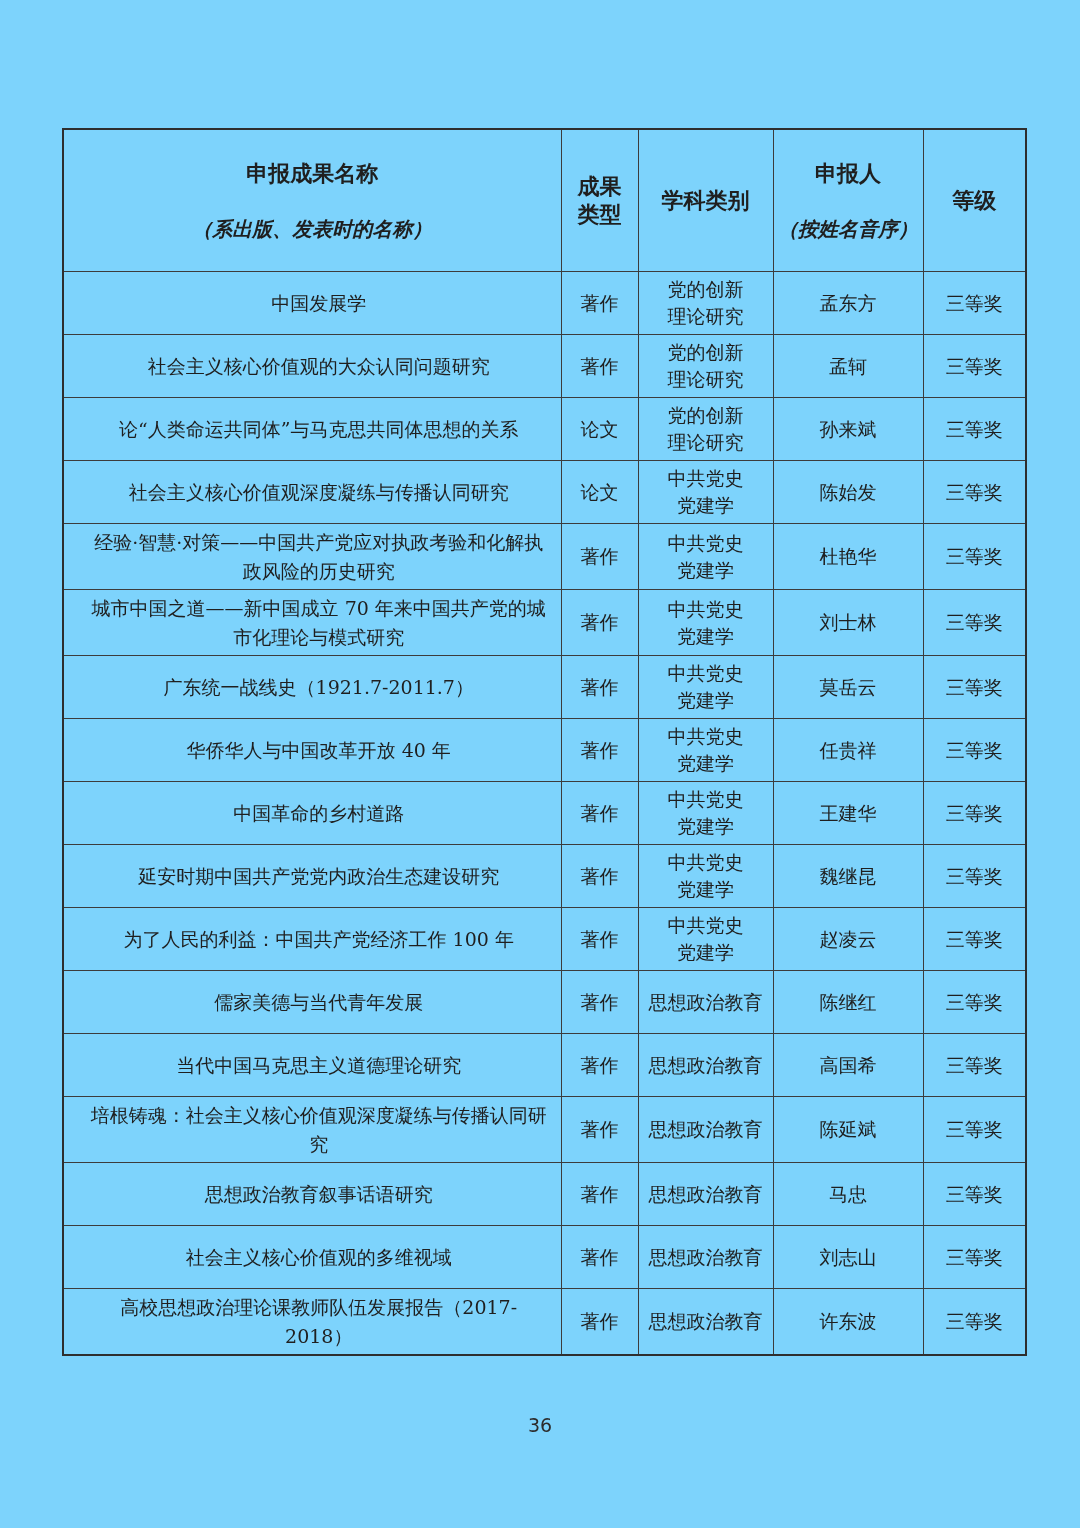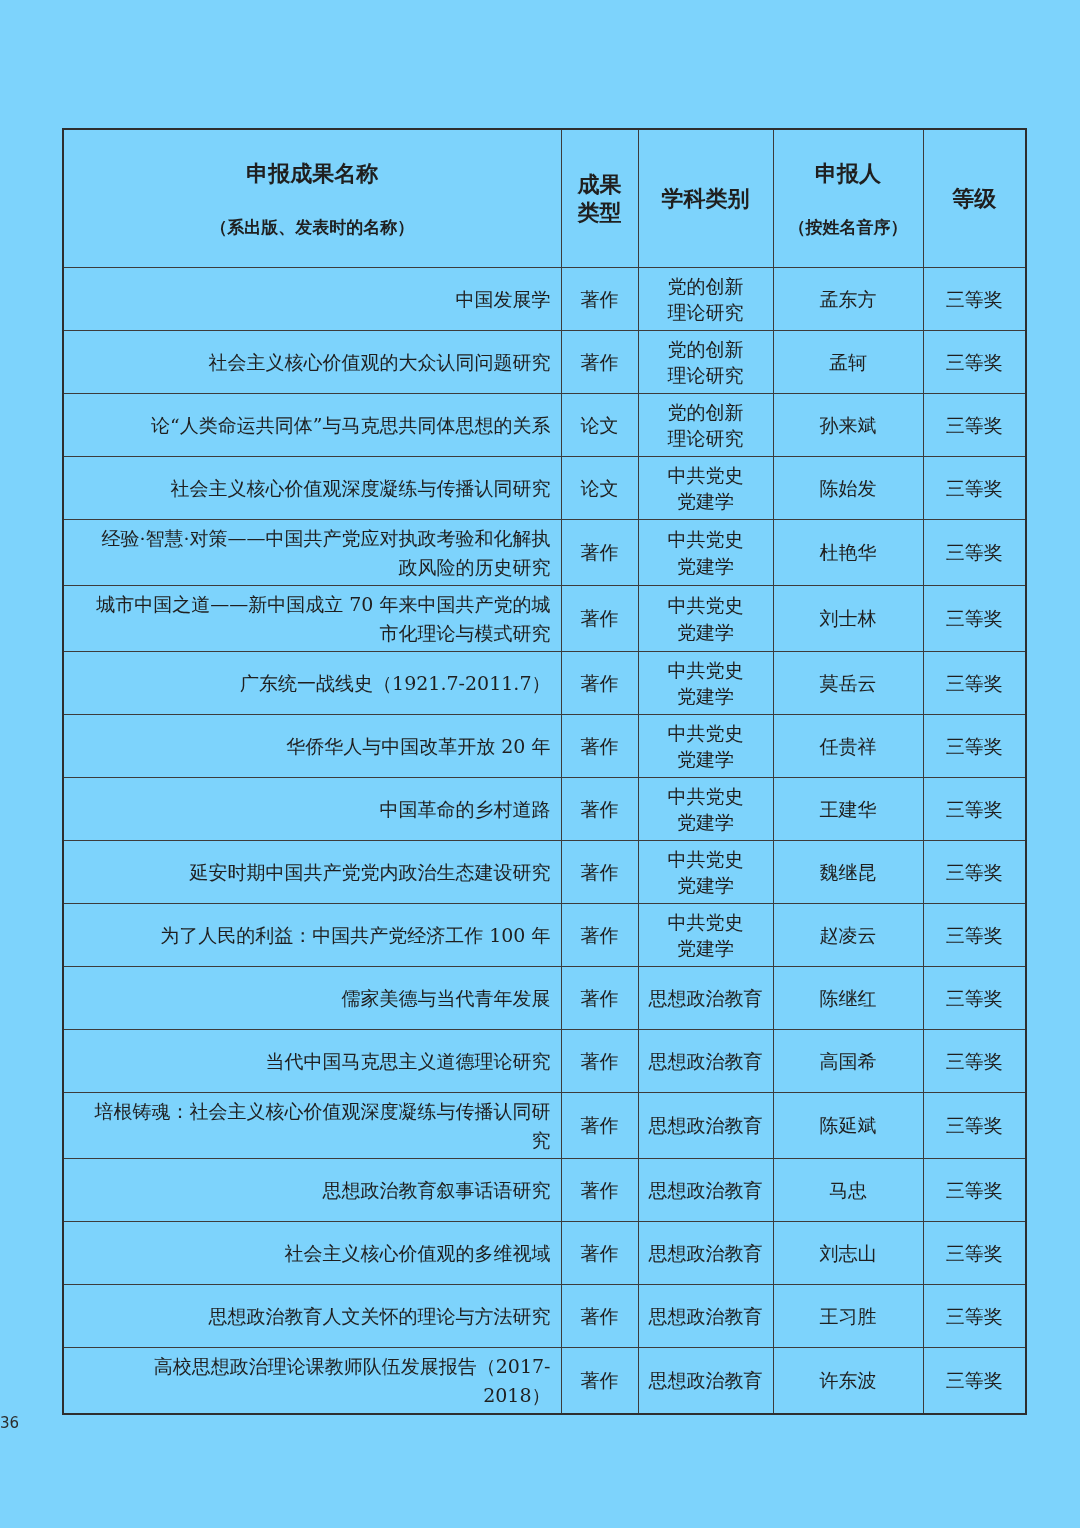--- a/index.html
+++ b/index.html
@@ -36,47 +36,49 @@
 
   th {
     font-weight: 700;
     text-align: center;
     font-size: 22px;
     line-height: 1.25;
     white-space: pre-line;
     padding: 2px;
   }
   th .sub {
-    font-size: 17px;
+    font-size: 20px;
     font-weight: 700;
     margin-top: 2px;
+    font-style: italic;
   }
 
   td { font-size: 19px; }
   td.c-name {
-    text-align: right;
+    text-align: center;
     padding: 4px 10px 4px 23px;
     line-height: 1.5;
   }
   td.c-type,
   td.c-category,
   td.c-applicant,
   td.c-grade {
     text-align: center;
     white-space: pre-line;
     line-height: 1.4;
     padding: 2px;
   }
 
   .pageno {
     position: absolute;
     top: 1414px;
     left: 0;
     width: 100%;
-    font-size: 15px;
+    text-align: center;
+    font-size: 19px;
     color: #2c2c2c;
     font-family: "DejaVu Sans", "Liberation Sans", sans-serif;
   }
 </style>
 </head>
 <body>
 
 <div class="page">
 
   <table class="awards">
@@ -154,21 +156,21 @@
         </tr>
         <tr>
           <td class="c-name">广东统一战线史（1921.7-2011.7）</td>
           <td class="c-type">著作</td>
           <td class="c-category">中共党史
 党建学</td>
           <td class="c-applicant">莫岳云</td>
           <td class="c-grade">三等奖</td>
         </tr>
         <tr>
-          <td class="c-name">华侨华人与中国改革开放 20 年</td>
+          <td class="c-name">华侨华人与中国改革开放 40 年</td>
           <td class="c-type">著作</td>
           <td class="c-category">中共党史
 党建学</td>
           <td class="c-applicant">任贵祥</td>
           <td class="c-grade">三等奖</td>
         </tr>
         <tr>
           <td class="c-name">中国革命的乡村道路</td>
           <td class="c-type">著作</td>
           <td class="c-category">中共党史
@@ -218,27 +220,20 @@
           <td class="c-type">著作</td>
           <td class="c-category">思想政治教育</td>
           <td class="c-applicant">马忠</td>
           <td class="c-grade">三等奖</td>
         </tr>
         <tr>
           <td class="c-name">社会主义核心价值观的多维视域</td>
           <td class="c-type">著作</td>
           <td class="c-category">思想政治教育</td>
           <td class="c-applicant">刘志山</td>
-          <td class="c-grade">三等奖</td>
-        </tr>
-        <tr>
-          <td class="c-name">思想政治教育人文关怀的理论与方法研究</td>
-          <td class="c-type">著作</td>
-          <td class="c-category">思想政治教育</td>
-          <td class="c-applicant">王习胜</td>
           <td class="c-grade">三等奖</td>
         </tr>
         <tr>
           <td class="c-name">高校思想政治理论课教师队伍发展报告（2017-2018）</td>
           <td class="c-type">著作</td>
           <td class="c-category">思想政治教育</td>
           <td class="c-applicant">许东波</td>
           <td class="c-grade">三等奖</td>
         </tr>
       </tbody>

